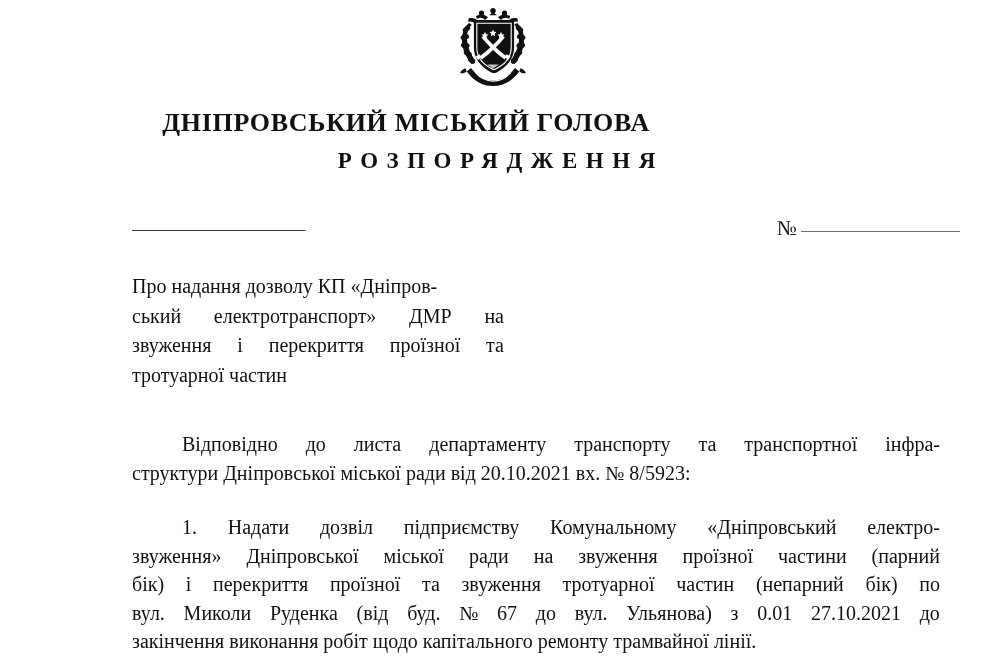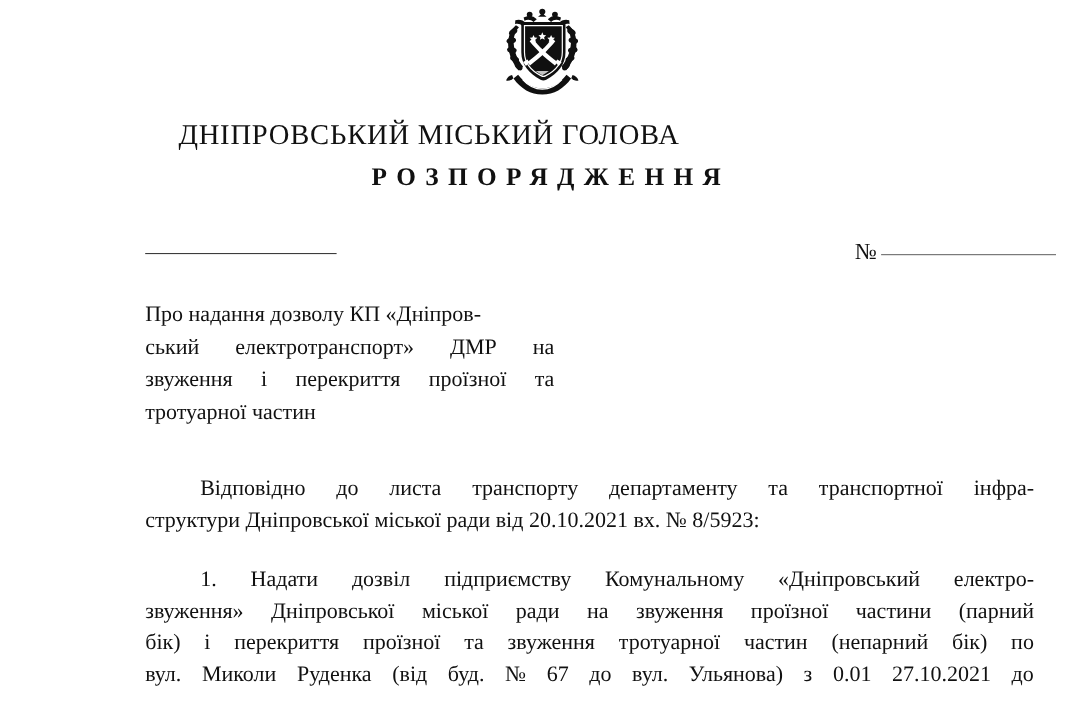--- a/index.html
+++ b/index.html
@@ -36,28 +36,28 @@
   .emblem {
     display: inline-block;
     width: 74px;
     height: 84px;
     line-height: 0;
   }
 
   
   .title-main {
     position: absolute;
-    left: 0;
+    left: 16px;
     top: 108px;
     width: 780px;
     text-align: center;
     font-size: 26px;
     line-height: 30px;
     letter-spacing: 0.7px;
-    font-weight: 400;
+    font-weight: 700;
     white-space: nowrap;
   }
   .title-sub {
     position: absolute;
     left: 4px;
     top: 147px;
     width: 985px;
     text-align: center;
     font-size: 23px;
     line-height: 28px;
@@ -242,22 +242,22 @@
       <span>та</span>
     </span>
     <span class="ln">тротуарної частин</span>
   </div>
 
   <div class="body-block" id="para-intro">
     <span class="line spread indent">
       <span>Відповідно</span>
       <span>до</span>
       <span>листа</span>
+      <span>департаменту</span>
       <span>транспорту</span>
-      <span>департаменту</span>
       <span>та</span>
       <span>транспортної</span>
       <span>інфра-</span>
     </span>
     <span class="line">структури Дніпровської міської ради від 20.10.2021 вх. № 8/5923:</span>
   </div>
 
   <div class="body-block" id="para-one">
     <span class="line spread indent">
       <span>1.</span>
@@ -301,15 +301,16 @@
       <span>№</span>
       <span>67</span>
       <span>до</span>
       <span>вул.</span>
       <span>Ульянова)</span>
       <span>з</span>
       <span>0.01</span>
       <span>27.10.2021</span>
       <span>до</span>
     </span>
+    <span class="line">закінчення виконання робіт щодо капітального ремонту трамвайної лінії.</span>
   </div>
 
 </div>
 
 </body></html>

